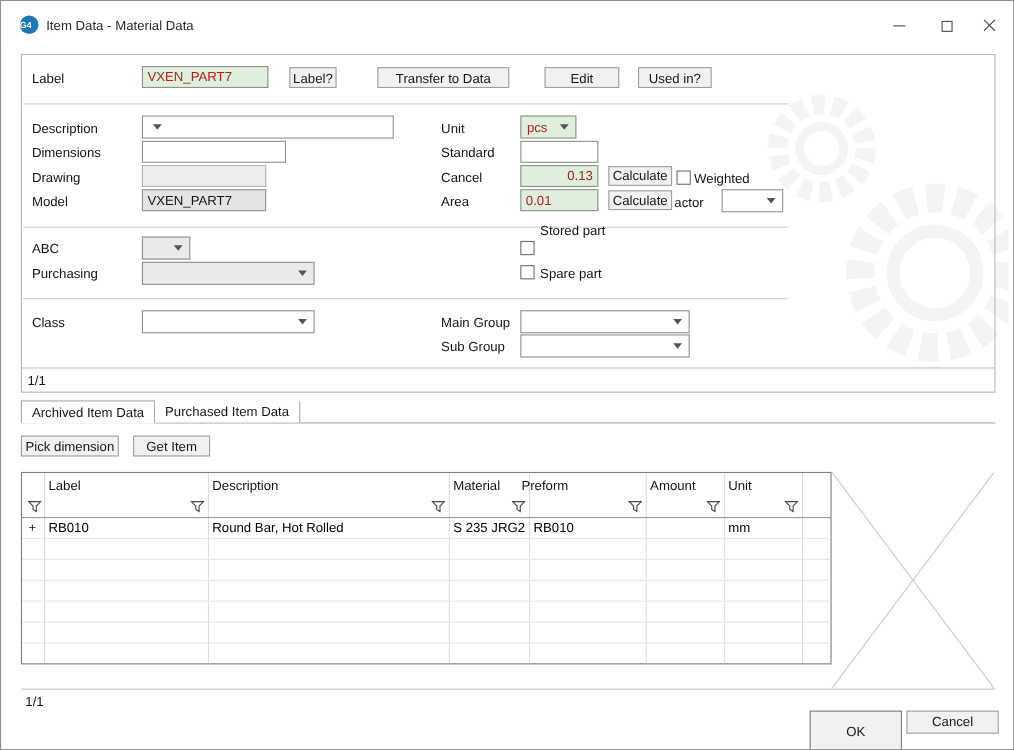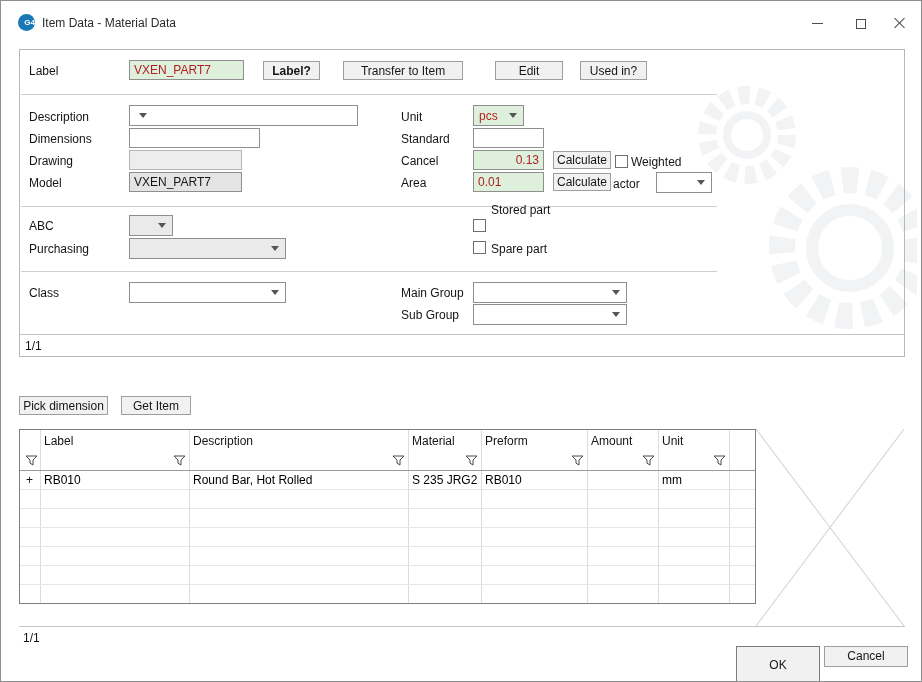--- a/index.html
+++ b/index.html
@@ -2,21 +2,21 @@
 <html><head>
 <meta charset="utf-8">
 <style>
 *{margin:0;padding:0;box-sizing:border-box;}
 html,body{background:#d6d6d6;}
 body{font-family:"Liberation Sans",sans-serif;font-size:12px;color:#161616;}
 .window{position:relative;width:922px;height:682px;margin:0 auto;background:#ffffff;border:1px solid #8f8f8f;overflow:hidden;}
 
 
 .titlebar{position:absolute;left:0;top:0;width:100%;height:42px;background:#fff;}
-.app-icon{position:absolute;left:17px;top:13px;width:17px;height:17px;border-radius:50%;background:#1879b6;color:#fff;font-size:8px;font-weight:bold;text-align:right;line-height:18px;}
+.app-icon{position:absolute;left:17px;top:13px;width:17px;height:17px;border-radius:50%;background:#1879b6;color:#fff;font-size:8px;font-weight:bold;text-align:left;line-height:18px;}
 .win-title{position:absolute;left:41px;top:15px;color:#2a2a2a;white-space:nowrap;}
 .win-btn{position:absolute;top:12px;width:32px;height:20px;text-align:center;background:transparent;border:none;}
 .win-min{right:88px;}
 .win-max{right:44px;}
 .win-close{right:6px;}
 .glyph-min{display:inline-block;width:11px;height:1px;background:#4d4d4d;margin-bottom:4px;}
 .glyph-max{display:inline-block;width:10px;height:10px;border:1px solid #4d4d4d;margin-top:5px;}
 .glyph-close{position:relative;display:inline-block;width:12px;height:14px;margin-top:3px;}
 .glyph-close::before,.glyph-close::after{content:"";position:absolute;left:6px;top:0;width:1px;height:14px;background:#4d4d4d;}
 .glyph-close::before{transform:rotate(45deg);}
@@ -64,21 +64,21 @@
 .c-desc{left:128px;top:104px;width:229px;}
 .c-unit{left:472px;top:104px;width:51px;background:#def0dc;color:#b02020;}
 .c-abc{left:128px;top:214px;width:44px;background:#eaeaea;}
 .c-purch{left:128px;top:237px;width:157px;background:#eaeaea;}
 .c-class{left:128px;top:281px;width:157px;}
 .c-maing{left:472px;top:281px;width:154px;}
 .c-subg{left:472px;top:303px;width:154px;}
 .c-factor{left:655px;top:171px;width:56px;}
 
 .btn{position:absolute;height:19px;line-height:17px;background:#f1f1f1;border:1px solid #9e9e9e;text-align:center;font:12px "Liberation Sans",sans-serif;color:#161616;padding:0;cursor:default;}
-.b-labelq{left:262px;top:60px;width:57px;font-weight:bold;}
+.b-labelq{left:262px;top:60px;width:43px;}
 .b-transfer{left:342px;top:60px;width:120px;}
 .b-edit{left:494px;top:60px;width:68px;text-align:center;}
 .b-usedin{left:579px;top:60px;width:67px;}
 .b-calc1{left:552px;top:150px;width:58px;height:18px;line-height:16px;}
 .b-calc2{left:552px;top:172px;width:58px;height:18px;line-height:16px;}
 .b-pickdim{left:18px;top:395px;width:89px;text-align:center;}
 .b-getitem{left:120px;top:395px;width:70px;}
 .b-ok{left:735px;top:645px;width:84px;height:38px;line-height:19px;border-color:#7c7c7c;}
 .b-cancel{left:823px;top:645px;width:84px;height:21px;line-height:19px;}
 
@@ -102,21 +102,21 @@
 .tabstrip{position:absolute;left:18px;top:363px;width:886px;height:21px;display:flex;align-items:flex-end;border-bottom:1px solid #a8a8a8;}
 .tab{height:19px;line-height:18px;padding:0 9px;background:#fff;white-space:nowrap;}
 .tab.active{height:21px;border:1px solid #a8a8a8;border-bottom:1px solid #fff;margin-bottom:-1px;line-height:20px;}
 .tab.inactive{border-right:1px solid #a8a8a8;}
 
 
 .grid{position:absolute;left:18px;top:428px;width:737px;height:175px;border:1px solid #7f7f7f;background:#fff;}
 .vline{position:absolute;top:0;bottom:0;width:1px;background:#dcdcdc;}
 .v0{left:20px;}.v1{left:169px;}.v2{left:388px;}.v3{left:461px;}.v4{left:567px;}.v5{left:638px;}.v6{left:709px;}
 .ghead{position:absolute;color:#141414;top:4px;white-space:nowrap;}
-.g-label{left:24px;}.g-desc{left:173px;}.g-mat{left:392px;}.g-pre{left:465px;}.g-amt{left:571px;}.g-unit{left:642px;}
+.g-label{left:24px;}.g-desc{left:173px;}.g-mat{left:392px;}.g-pre{left:454px;}.g-amt{left:571px;}.g-unit{left:642px;}
 .headline{position:absolute;left:0;top:40px;width:100%;height:1px;background:#9a9a9a;}
 .filter-btn{position:absolute;top:24px;width:14px;height:14px;background:transparent;border:none;padding:0;}
 .f0{left:4px;}.f1{left:152px;}.f2{left:371px;}.f3{left:444px;}.f4{left:550px;}.f5{left:621px;}.f6{left:692px;}
 .grow{position:absolute;left:0;top:41px;width:100%;height:18px;}
 .gcell{position:absolute;top:2px;color:#000000;white-space:nowrap;}
 .gc-exp{left:6px;color:#141414;}
 .gc-label{left:24px;}.gc-desc{left:173px;}.gc-mat{left:392px;}.gc-pre{left:465px;}.gc-amt{left:571px;}.gc-unit{left:642px;}
 .rl{position:absolute;left:0;width:100%;height:1px;background:#e6e6e6;}
 .rl1{top:59px;}.rl2{top:78px;}.rl3{top:97px;}.rl4{top:116px;}.rl5{top:135px;}.rl6{top:154px;}
 
@@ -145,21 +145,21 @@
     <button class="win-btn win-min"><span class="glyph-min"></span></button>
     <button class="win-btn win-max"><span class="glyph-max"></span></button>
     <button class="win-btn win-close"><span class="glyph-close"></span></button>
   </div>
 
   <div class="gb-upper"></div>
 
   <span class="lab l-label">Label</span>
   <input class="inp i-label green-field" value="VXEN_PART7" style="">
   <button class="btn b-labelq">Label?</button>
-  <button class="btn b-transfer">Transfer to Item</button>
+  <button class="btn b-transfer">Transfer to Data</button>
   <button class="btn b-edit">Edit</button>
   <button class="btn b-usedin">Used in?</button>
 
   <div class="hr hr1"></div>
 
   <span class="lab l-desc">Description</span>
   <div class="cmb c-desc">
     <span class="dd-icon"></span>
   </div>
   <span class="lab l-unit">Unit</span>
@@ -224,20 +224,24 @@
   </div>
   <span class="lab l-subg">Sub Group</span>
   <div class="cmb c-subg">
     <span class="txt"></span>
     <span class="dd-icon"></span>
   </div>
 
   <div class="hr hr4"></div>
   <span class="pager p-top">1/1</span>
 
+  <div class="tabstrip">
+    <div class="tab active">Archived Item Data</div>
+    <div class="tab inactive">Purchased Item Data</div>
+  </div>
 
   <button class="btn b-pickdim">Pick dimension</button>
   <button class="btn b-getitem">Get Item</button>
 
   <div class="grid">
     <span class="vline v0"></span>
     <span class="vline v1"></span>
     <span class="vline v2"></span>
     <span class="vline v3"></span>
     <span class="vline v4"></span>

